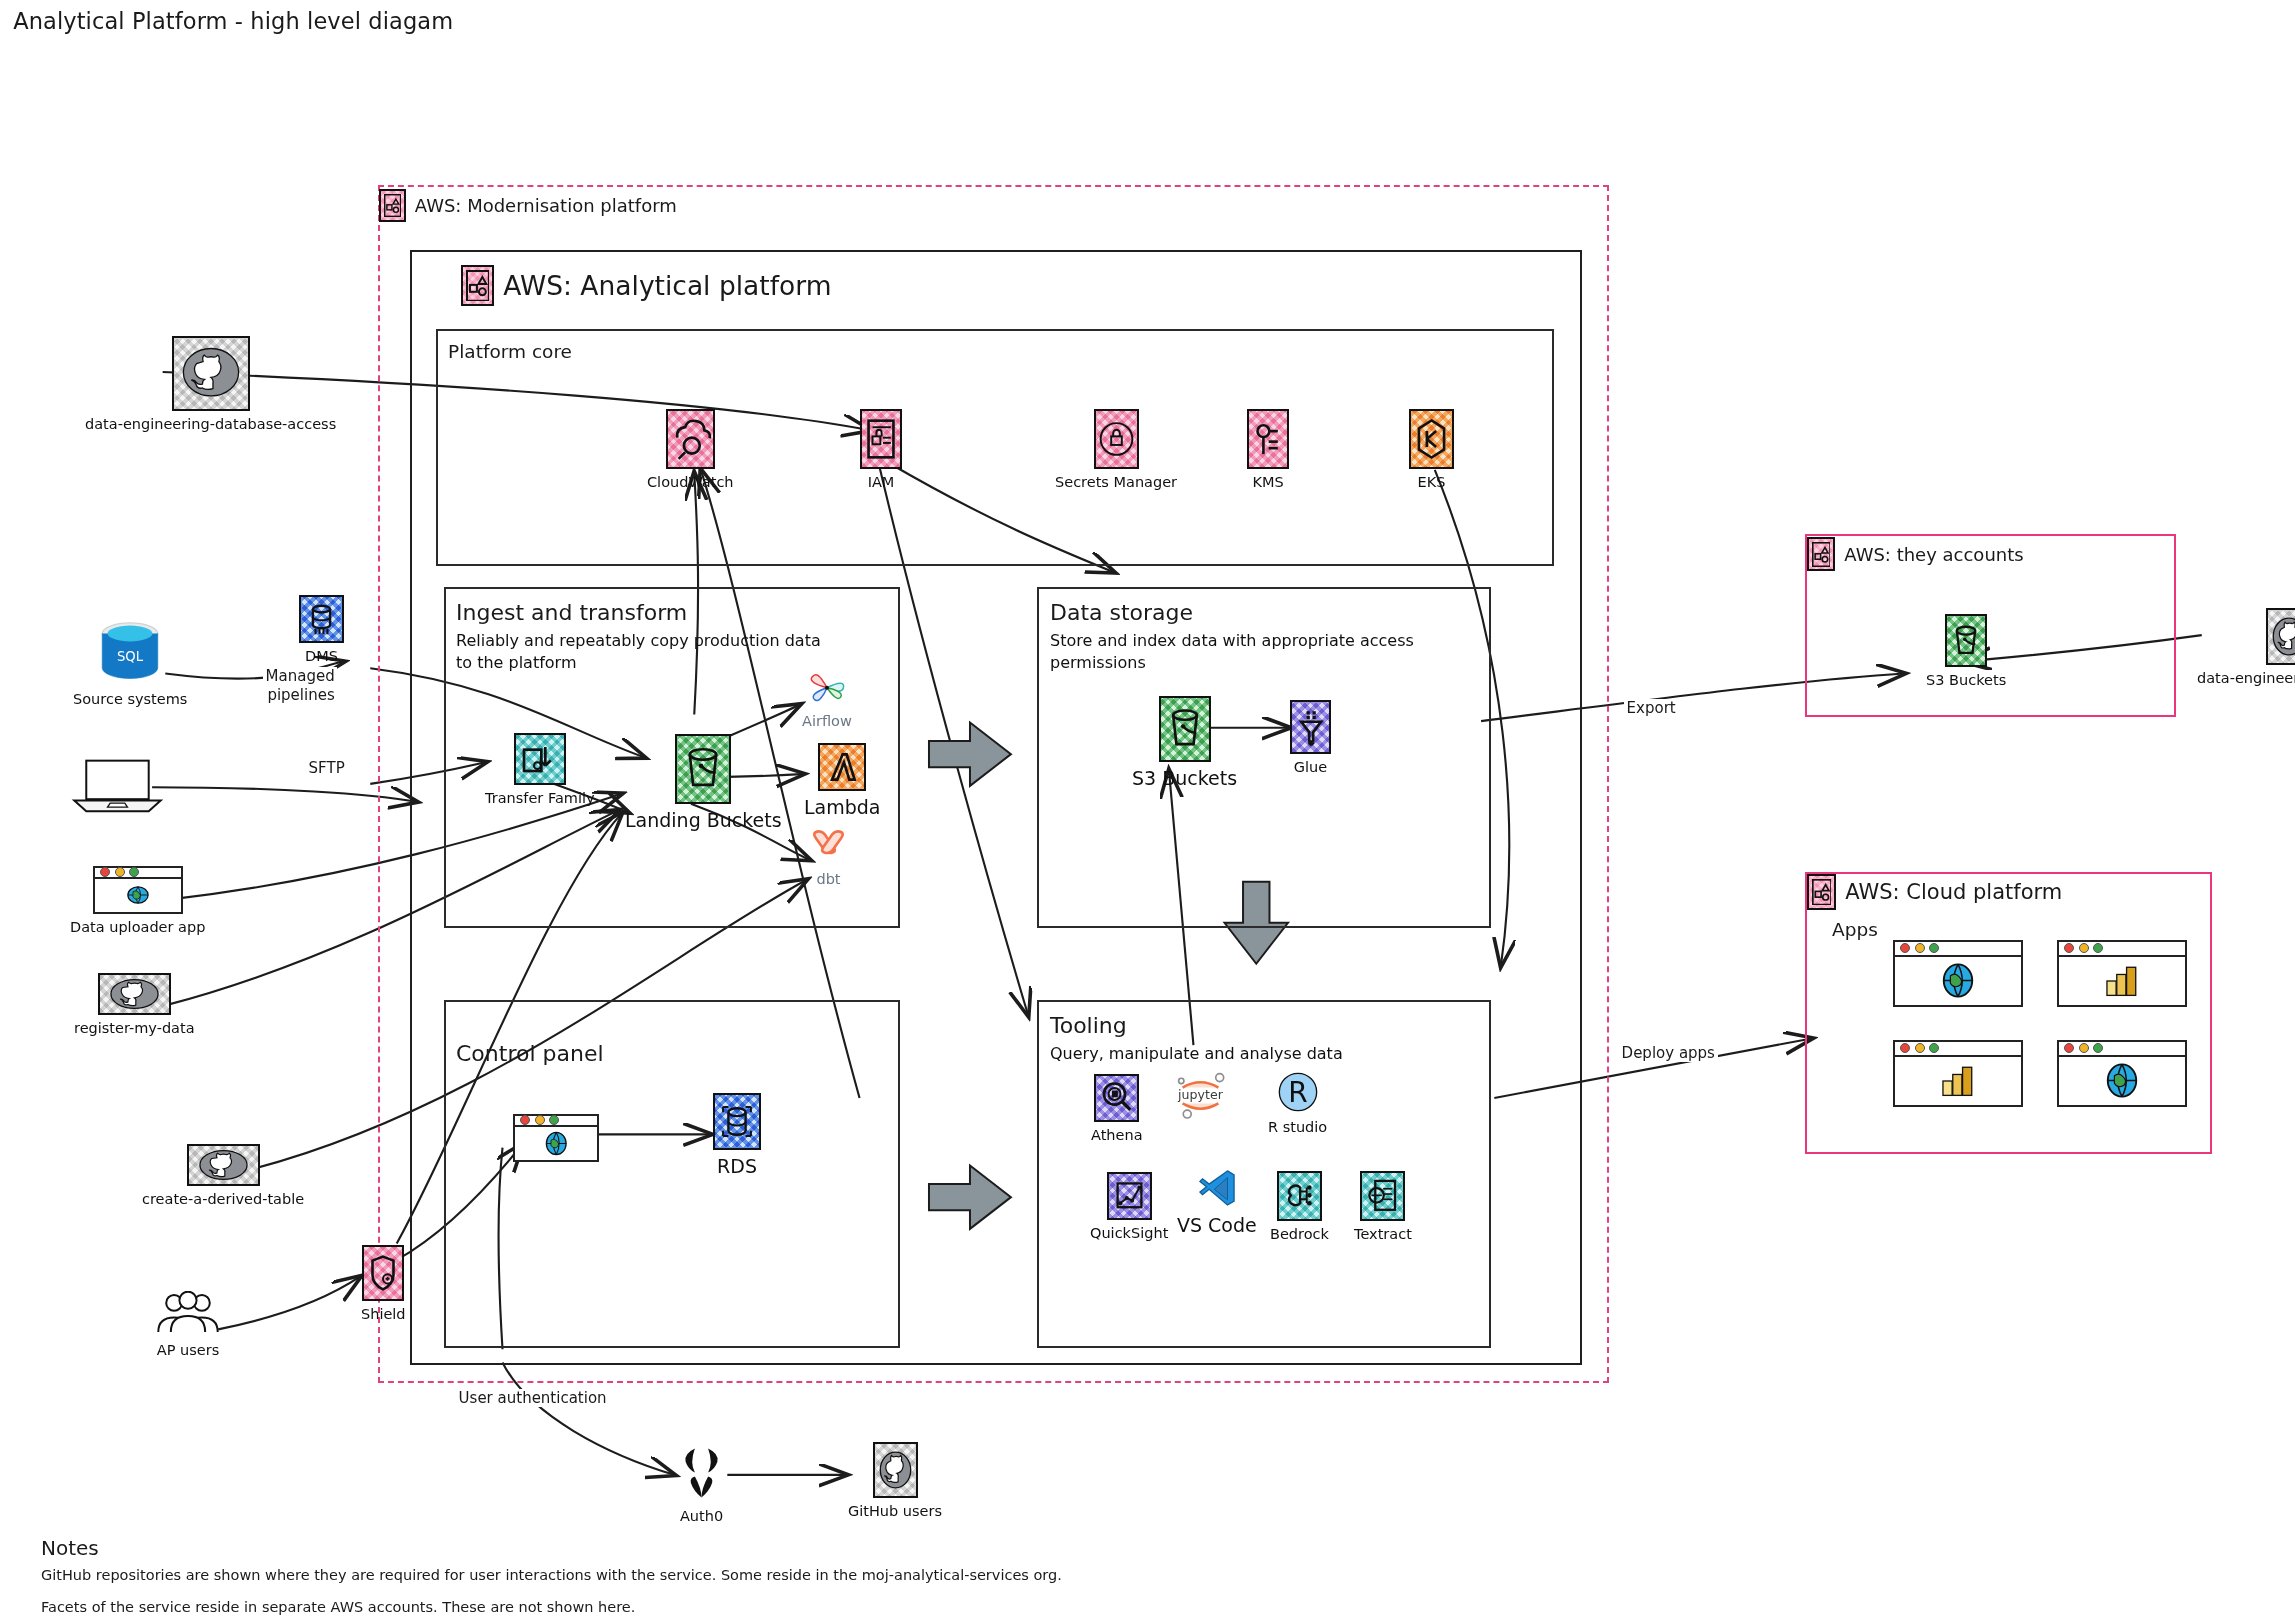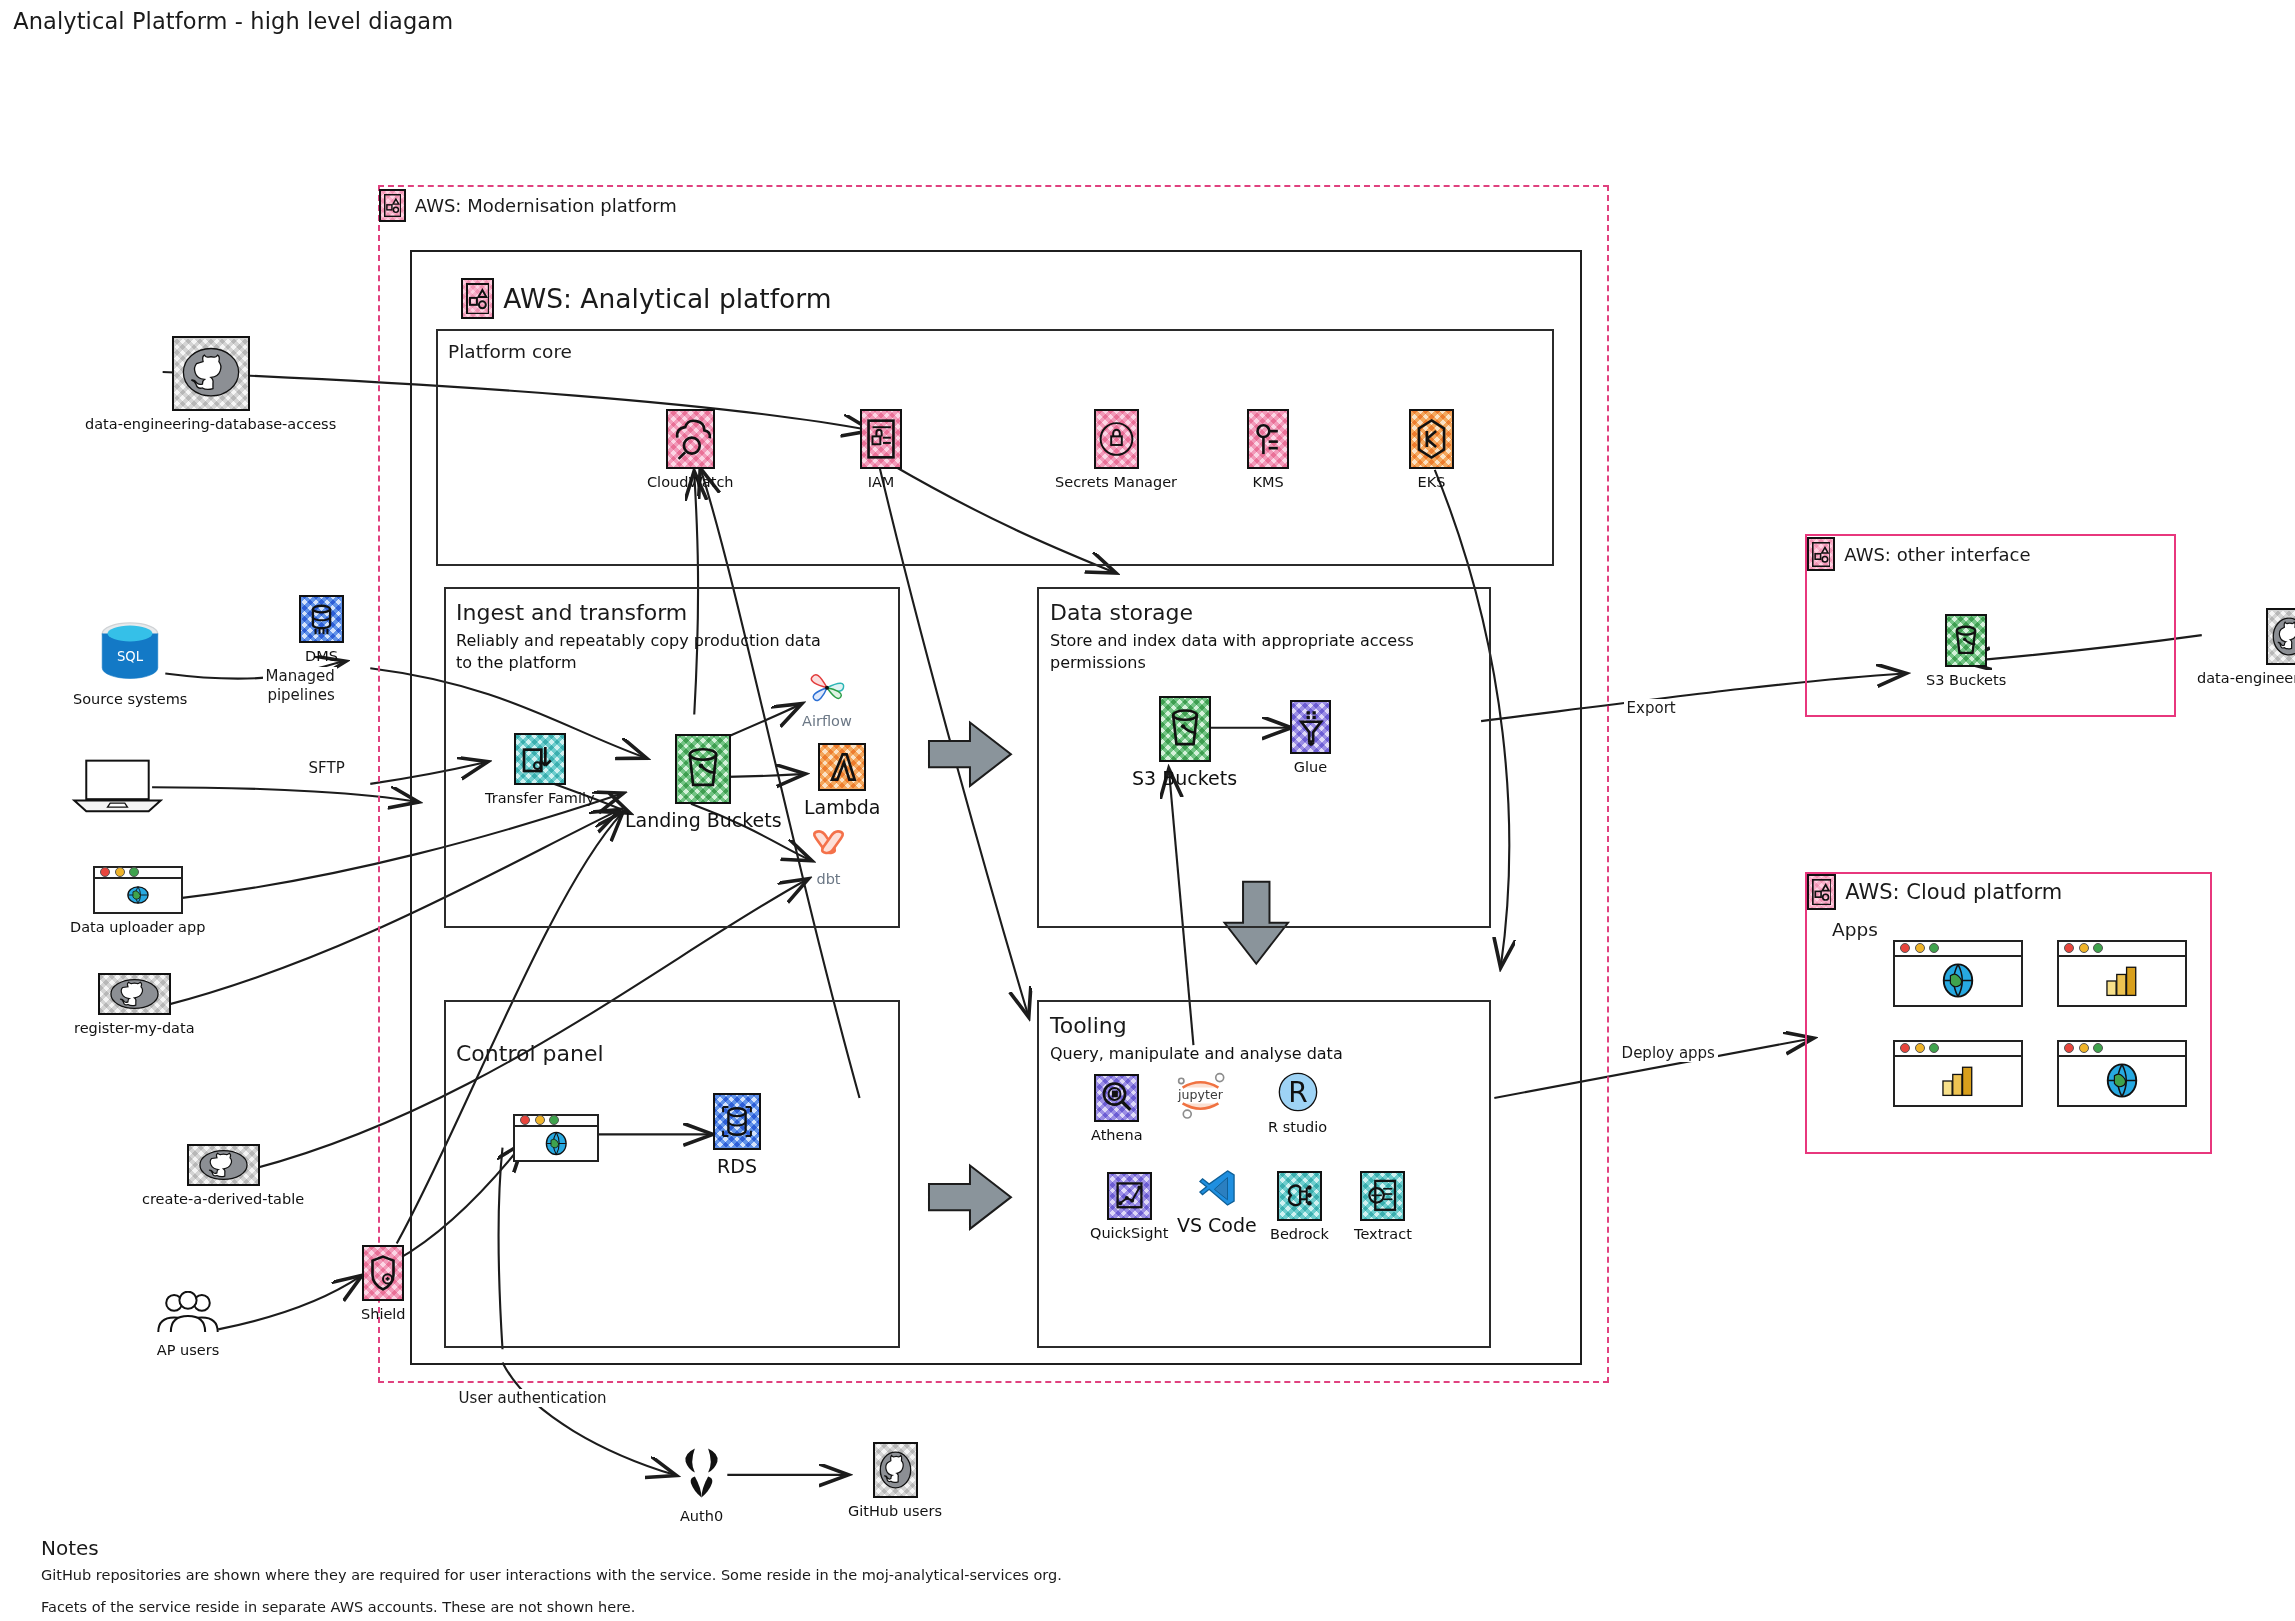--- a/index.html
+++ b/index.html
@@ -159,21 +159,21 @@
         <rect x="1" y="1" width="22" height="30" fill="none" stroke="#111" stroke-width="2"></rect>
       <rect x="4" y="15" width="7" height="7" fill="none" stroke="#111" stroke-width="2"></rect>
       <path d="M16.5 7 L20.5 14 H12.5 Z" fill="none" stroke="#111" stroke-width="2"></path>
       <circle cx="16.5" cy="22" r="3.5" fill="none" stroke="#111" stroke-width="2"></circle>
       </svg>
   </div>
   <div class="acct-label">AWS: Modernisation platform</div>
 </div>
 
 <div class="abs plain-box" style="left:410px;top:250px;width:1168px;height:1111px;"></div>
-<div class="abs acct-badge" style="left:430px;top:278px;padding-left:31px;">
+<div class="abs acct-badge" style="left:430px;top:265px;padding-left:31px;">
   <div class="acct-icon" style="width:29px;height:37px;">
     <svg viewBox="0 0 24 32">
         <rect x="1" y="1" width="22" height="30" fill="none" stroke="#111" stroke-width="2"></rect>
       <rect x="4" y="15" width="7" height="7" fill="none" stroke="#111" stroke-width="2"></rect>
       <path d="M16.5 7 L20.5 14 H12.5 Z" fill="none" stroke="#111" stroke-width="2"></path>
       <circle cx="16.5" cy="22" r="3.5" fill="none" stroke="#111" stroke-width="2"></circle>
       </svg>
   </div>
   <div class="acct-label big">AWS: Analytical platform</div>
 </div>
@@ -479,21 +479,21 @@
 <div class="abs solid-acct" style="left:1805px;top:534px;width:367px;height:179px;"></div>
 <div class="abs acct-badge" style="left:1807px;top:537px;">
   <div class="acct-icon" style="width:24px;height:30px;">
     <svg viewBox="0 0 24 32">
         <rect x="1" y="1" width="22" height="30" fill="none" stroke="#111" stroke-width="2"></rect>
       <rect x="4" y="15" width="7" height="7" fill="none" stroke="#111" stroke-width="2"></rect>
       <path d="M16.5 7 L20.5 14 H12.5 Z" fill="none" stroke="#111" stroke-width="2"></path>
       <circle cx="16.5" cy="22" r="3.5" fill="none" stroke="#111" stroke-width="2"></circle>
       </svg>
   </div>
-  <div class="acct-label">AWS: other interface</div>
+  <div class="acct-label">AWS: they accounts</div>
 </div>
 <div class="node" style="left:1926px;top:614px;">
   <span class="tile h-green" style="width:38px;height:49px;">
     <svg viewBox="0 0 58 74">
         <ellipse cx="29" cy="22" rx="14" ry="6" fill="none" stroke="#111" stroke-width="3.5"></ellipse>
       <path d="M15 22 l4 34 h20 l4 -34" fill="none" stroke="#111" stroke-width="3.5"></path>
       <circle cx="27" cy="35" r="2.6" fill="#111"></circle>
       <path d="M27 35 q9 9 16 7" fill="none" stroke="#111" stroke-width="3.5"></path>
       </svg>
   </span>

